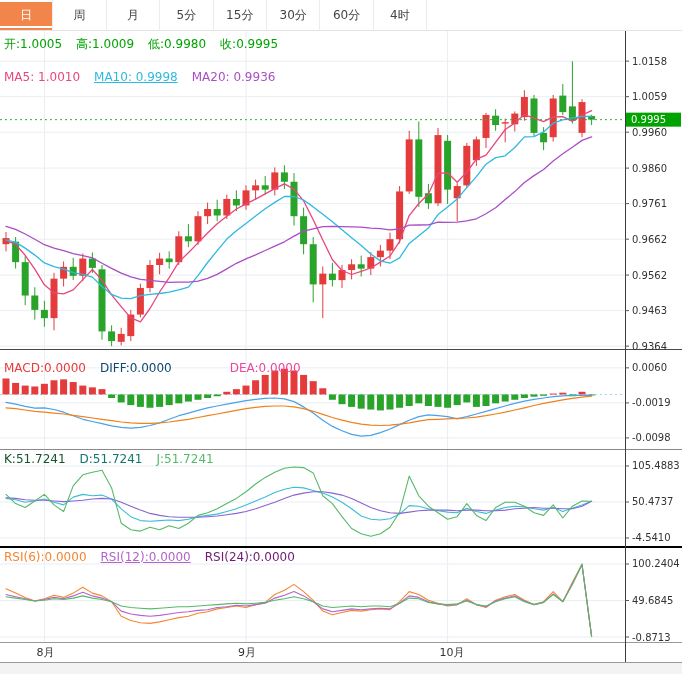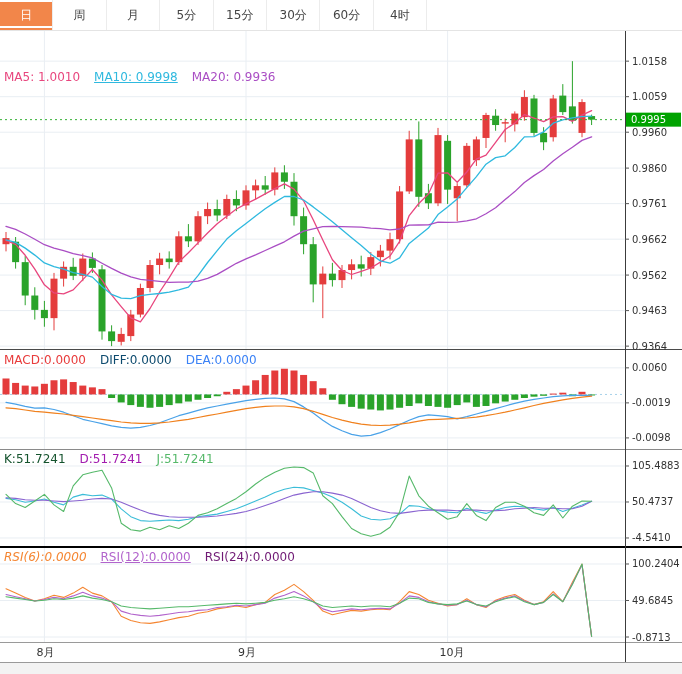--- a/index.html
+++ b/index.html
@@ -346,34 +346,40 @@
           <text x="632" y="572.9994191522762" font-size="10" fill="#333333">49.6845</text>
           <line x1="625" y1="606.0075321821037" x2="629" y2="606.0075321821037" stroke="#555" stroke-width="1"></line>
           <text x="632" y="609.5075321821037" font-size="10" fill="#333333">-0.8713</text>
         </g>
         <g>
           <text x="36.4" y="625" font-size="11" fill="#333333">8月</text>
           <text x="238" y="625" font-size="11" fill="#333333">9月</text>
           <text x="439.59999999999997" y="625" font-size="11" fill="#333333">10月</text>
         </g>
       </svg>
+    <div class="overlay" id="row-ohlc" style="top:5px">
+        <span style="color: rgb(0, 164, 0);">开:1.0005</span>
+        <span style="color: rgb(0, 164, 0);">高:1.0009</span>
+        <span style="color: rgb(0, 164, 0);">低:0.9980</span>
+        <span style="color: rgb(0, 164, 0);">收:0.9995</span>
+      </div>
     <div class="overlay" id="row-ma" style="top:38px">
         <span style="color: rgb(232, 70, 126);">MA5: 1.0010</span>
         <span style="color: rgb(47, 185, 223); text-decoration: underline;">MA10: 0.9998</span>
         <span style="color: rgb(170, 78, 196);">MA20: 0.9936</span>
       </div>
-    <div class="overlay" id="row-macd" style="top:321px">
+    <div class="overlay" id="row-macd" style="top:329px">
         <span style="color: rgb(232, 59, 59);">MACD:0.0000</span>
         <span style="color: #0c4a6e;">DIFF:0.0000</span>
-        <span style="color: #3b82f6;">DEA:0.0000</span>
+        <span style="color: #ec4899; margin-left: 44px;">DEA:0.0000</span>
       </div>
     <div class="overlay" id="row-kdj" style="top:420px">
         <span style="color: #14532d;">K:51.7241</span>
-        <span style="color: #a21caf; text-align: center;">D:51.7241</span>
+        <span style="color: #0f766e; text-align: center;">D:51.7241</span>
         <span style="color: rgb(86, 185, 106);">J:51.7241</span>
       </div>
     <div class="overlay" id="row-rsi" style="top:518px">
-        <span style="color: rgb(245, 134, 50); font-style: italic;">RSI(6):0.0000</span>
+        <span style="color: rgb(245, 134, 50);">RSI(6):0.0000</span>
         <span style="color: rgb(178, 100, 204); text-decoration: underline;">RSI(12):0.0000</span>
         <span style="color: #701a75;">RSI(24):0.0000</span>
       </div>
   </div>
 </div>
 
 </body></html>

